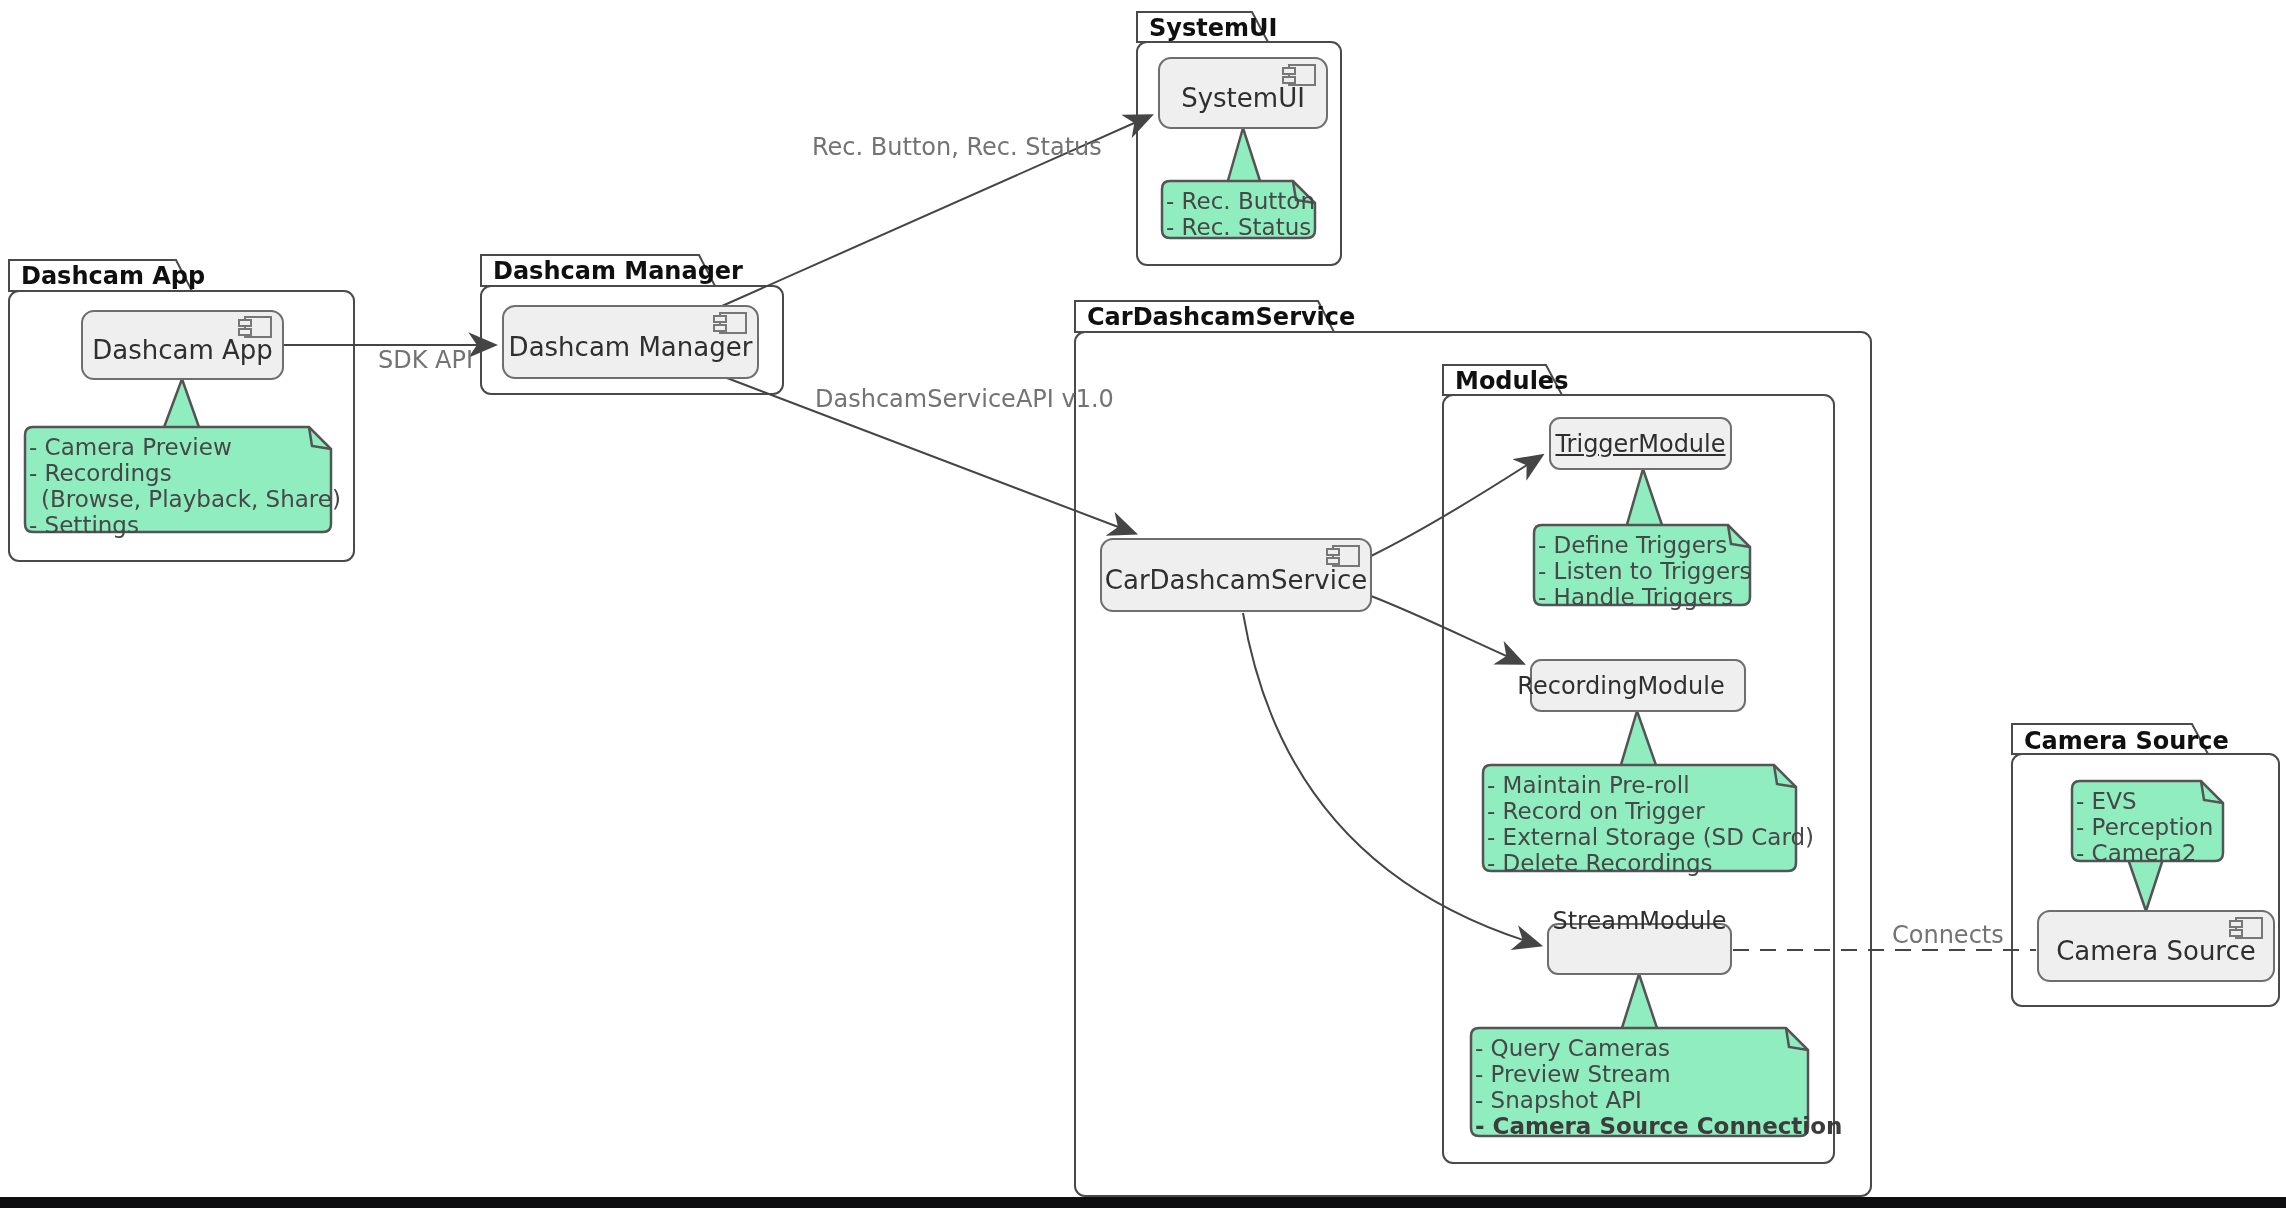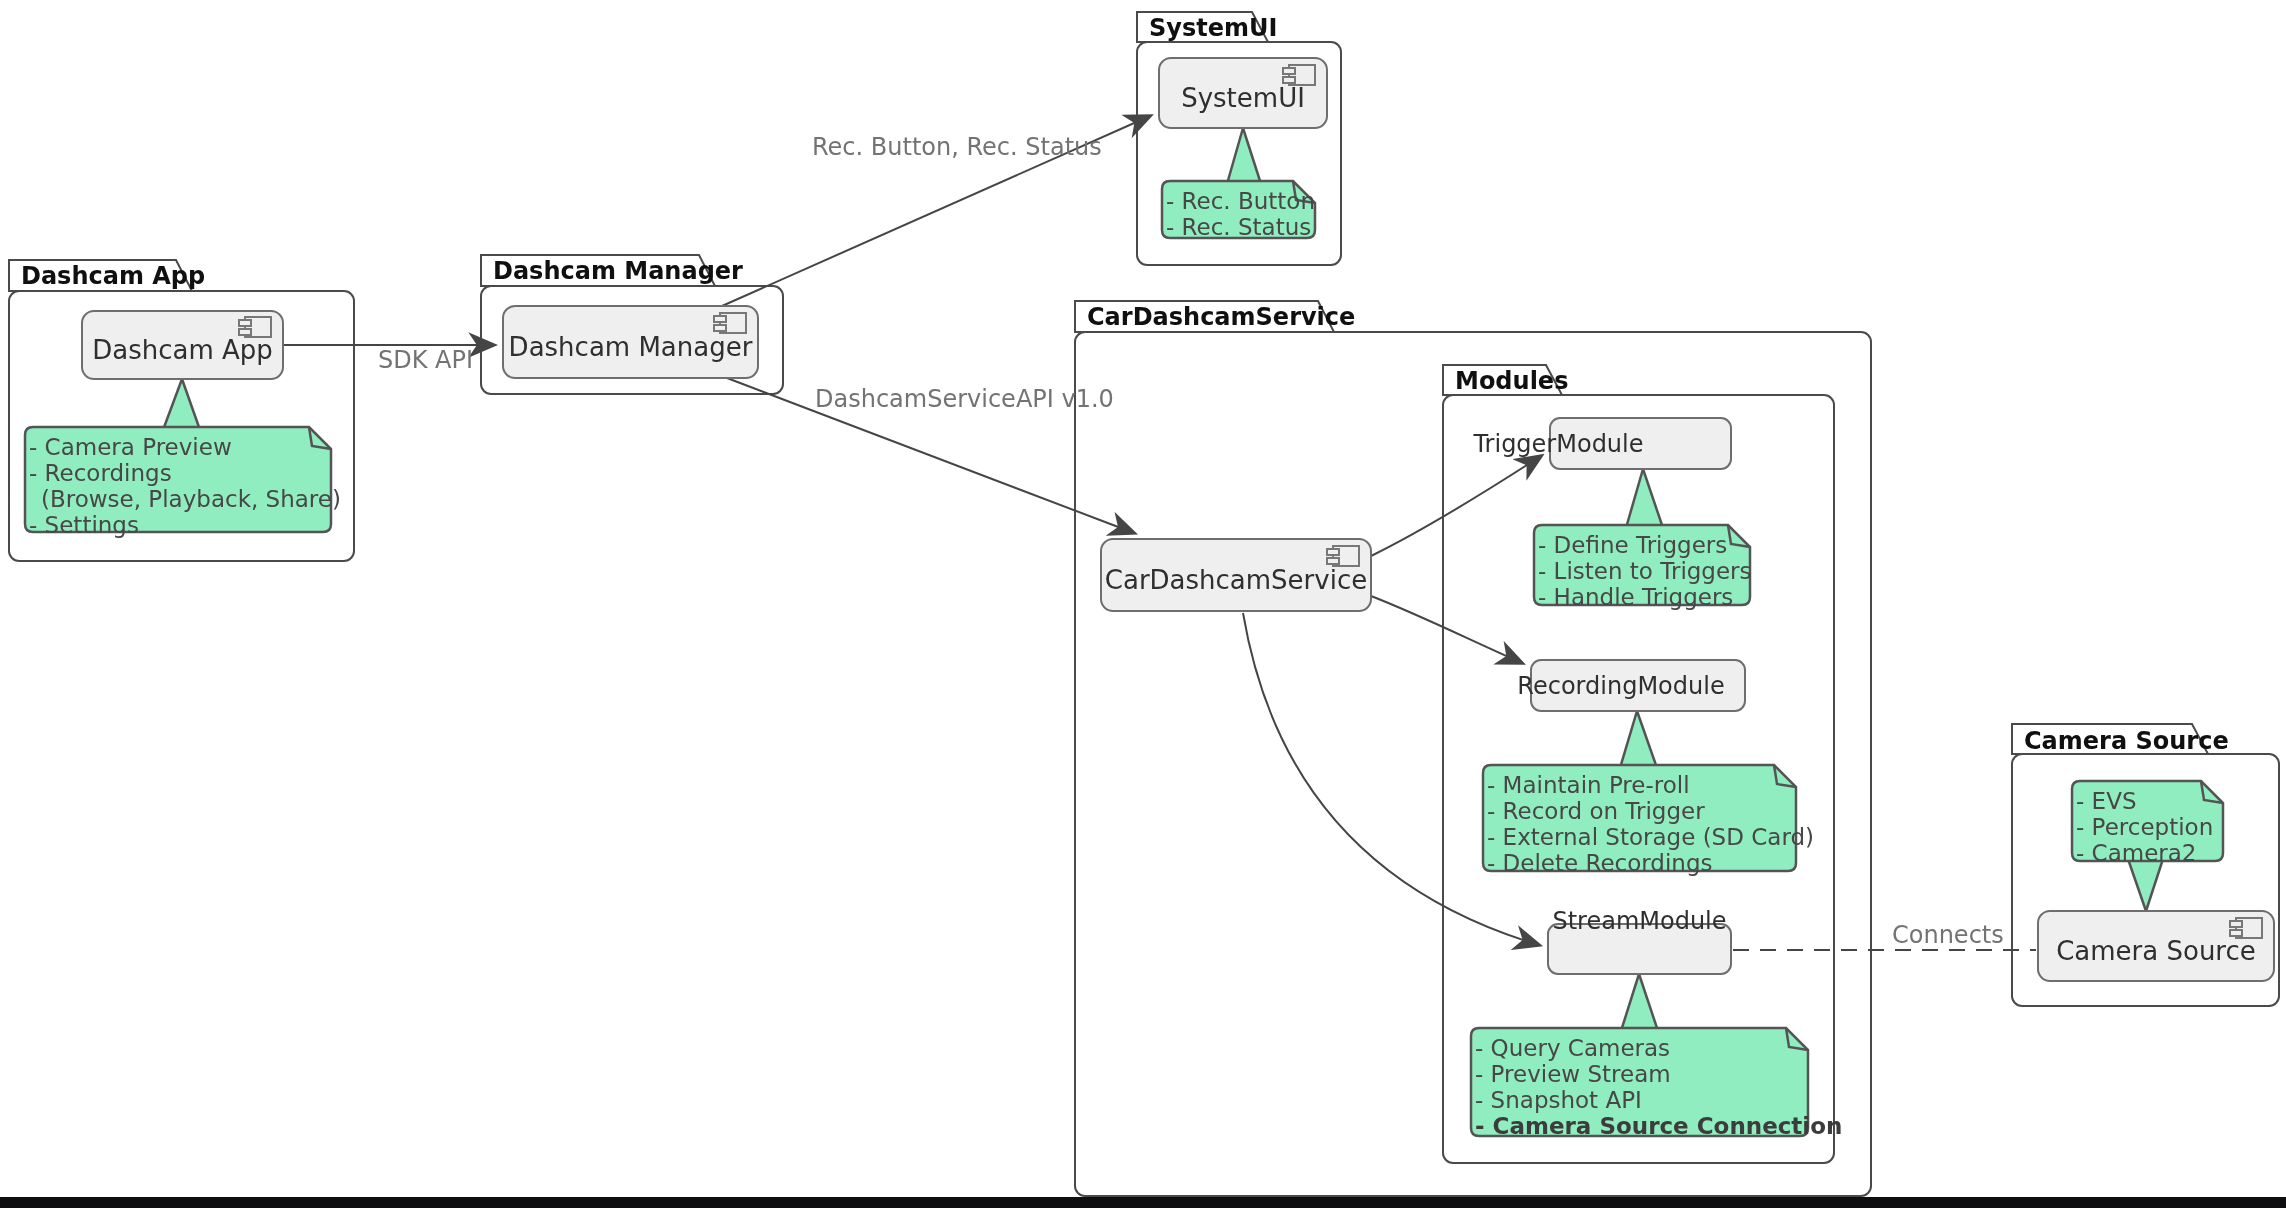--- a/index.html
+++ b/index.html
@@ -177,21 +177,21 @@
   <div class="lbl pkg-title" style="left:493px;top:257px;">Dashcam Manager</div>
   <div class="lbl pkg-title" style="left:1149px;top:14px;">SystemUI</div>
   <div class="lbl pkg-title" style="left:1087px;top:303px;">CarDashcamService</div>
   <div class="lbl pkg-title" style="left:1455px;top:367px;">Modules</div>
   <div class="lbl pkg-title" style="left:2024px;top:727px;">Camera Source</div>
 
   <div class="lbl comp-label" style="left:82px;top:321px;width:201px;height:58px;">Dashcam App</div>
   <div class="lbl comp-label" style="left:503px;top:316px;width:255px;height:62px;">Dashcam Manager</div>
   <div class="lbl comp-label" style="left:1159px;top:68px;width:168px;height:60px;">SystemUI</div>
   <div class="lbl comp-label" style="left:1101px;top:549px;width:270px;height:62px;">CarDashcamService</div>
-  <div class="lbl comp-label small" style="left:1468px;top:418px;width:181px;height:51px;">TriggerModule</div>
+  <div class="lbl comp-label small" style="left:1550px;top:418px;width:181px;height:51px;text-decoration:underline;">TriggerModule</div>
   <div class="lbl comp-label small" style="left:1531px;top:660px;width:180px;height:51px;">RecordingModule</div>
   <div class="lbl comp-label small" style="left:1548px;top:900px;width:183px;height:42px;">StreamModule</div>
   <div class="lbl comp-label" style="left:2038px;top:921px;width:236px;height:60px;">Camera Source</div>
 
   <div class="lbl edge-label" style="left:378px;top:314px;margin-top:32px;">SDK API</div>
   <div class="lbl edge-label" style="left:812px;top:133px;">Rec. Button, Rec. Status</div>
   <div class="lbl edge-label" style="left:815px;top:385px;">DashcamServiceAPI v1.0</div>
   <div class="lbl edge-label" style="left:1892px;top:921px;">Connects</div>
 
   <div class="note-text" style="left:25px;top:427px;width:306px;">

